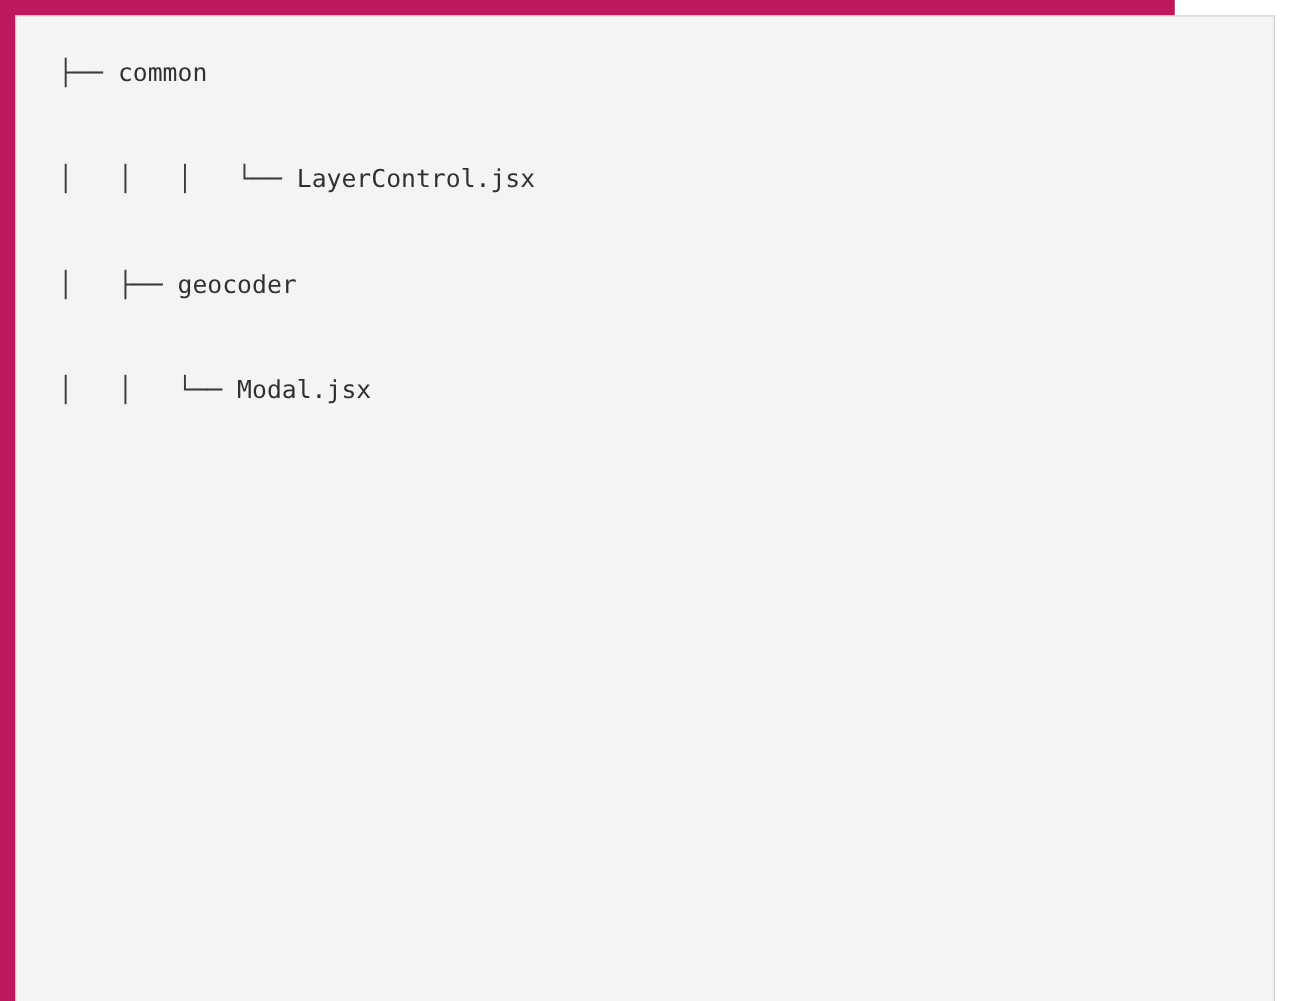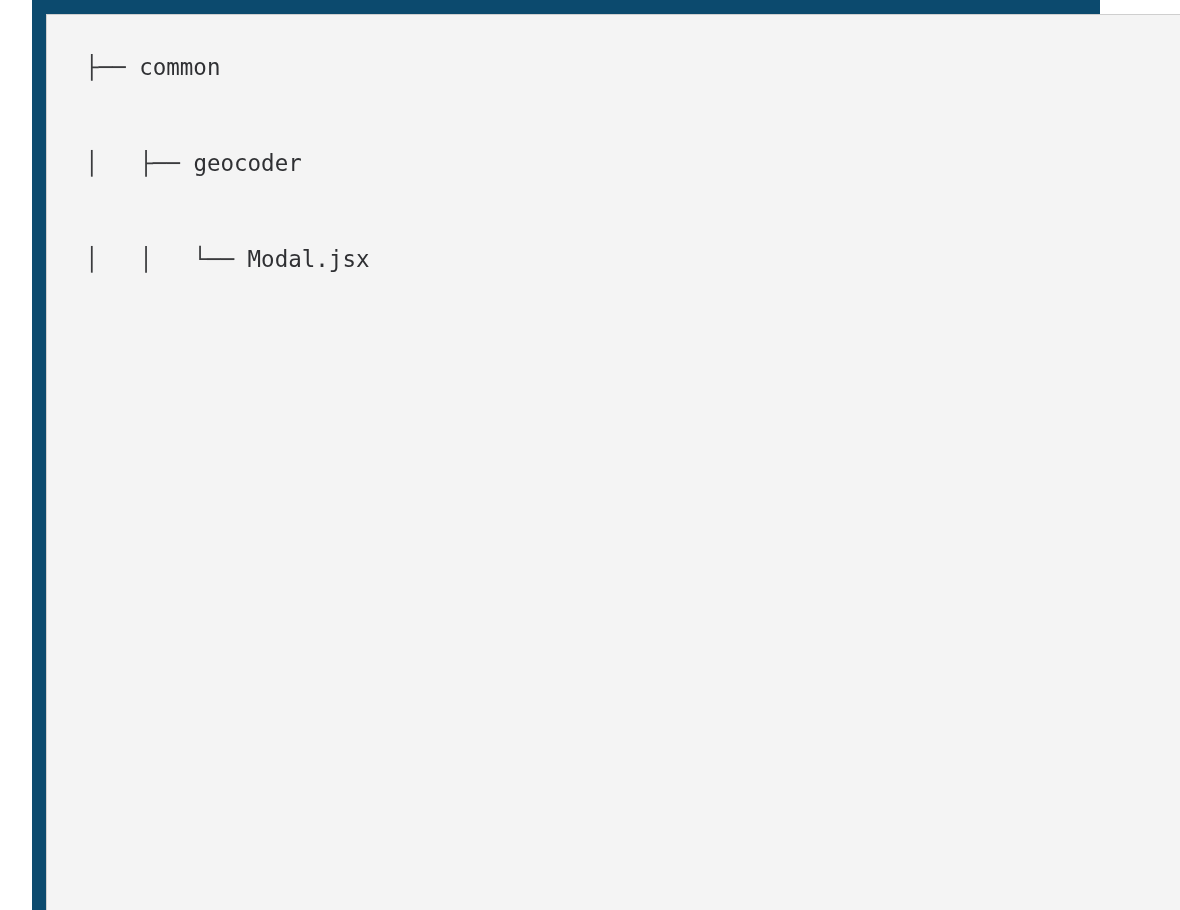--- a/index.html
+++ b/index.html
@@ -8,22 +8,21 @@
     background: #ffffff;
     width: 1180px;
     height: 910px;
     overflow: hidden;
   }
 
   #page {
     position: relative;
     width: 1068px;
     height: 910px;
-    background: #0c4a6e;
-    margin-left: 32px;
+    background: #be185d;
   }
 
   
   #tree-panel {
     position: absolute;
     left: 14px;
     top: 14px;
     width: 1145px;
     height: 940px;               
     box-sizing: border-box;
@@ -65,20 +64,21 @@
     white-space: pre;
   }
 </style>
 </head>
 <body>
 
 <div id="page">
 
   <div id="tree-panel">
     <pre id="tree-body"><span class="tree-line"><span class="tree-prefix">├── </span><span class="tree-name">common</span></span>
+<span class="tree-line"><span class="tree-prefix">│   │   │   └── </span><span class="tree-name">LayerControl.jsx</span></span>
 <span class="tree-line"><span class="tree-prefix">│   ├── </span><span class="tree-name">geocoder</span></span>
 <span class="tree-line"><span class="tree-prefix">│   │   └── </span><span class="tree-name">Modal.jsx</span></span>
 <span class="tree-line"></span>
 
 
 
 
 
 
 

